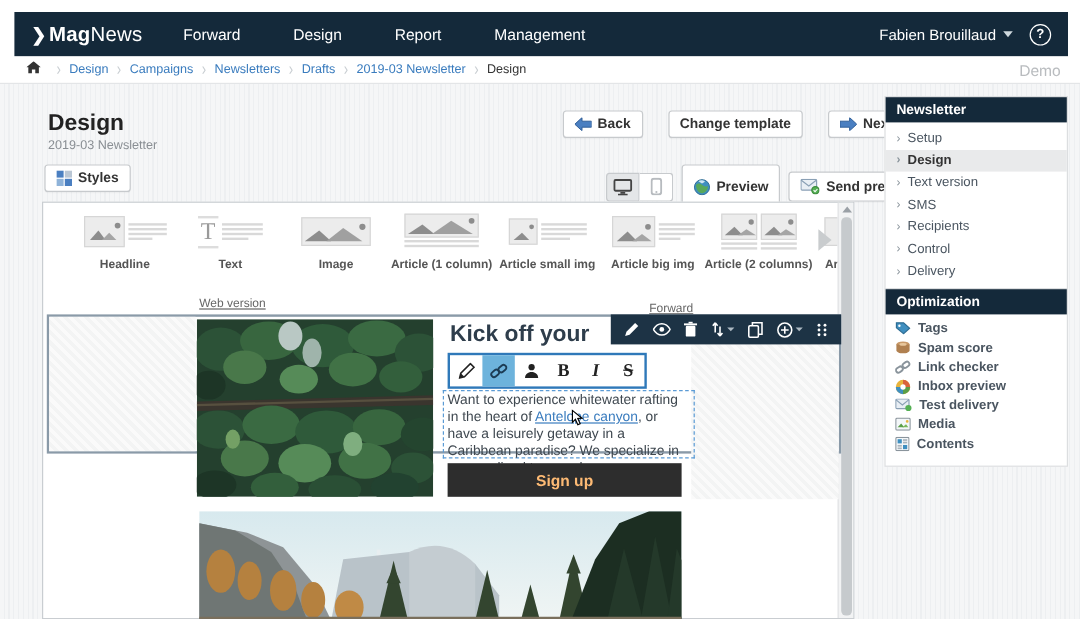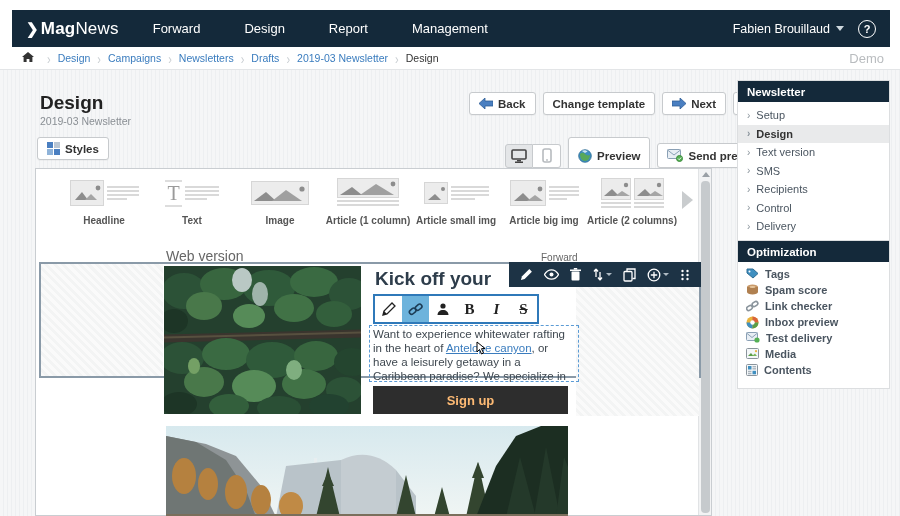--- a/index.html
+++ b/index.html
@@ -29,21 +29,21 @@
   
   .content-bg { position:absolute; left:0; right:0; top:70px; bottom:0;
     background:repeating-linear-gradient(90deg,#f5f6f7 0px,#f5f6f7 3px,#edeff1 3px,#edeff1 4px); }
 
   
   .page-title { position:absolute; left:40px; top:92px; font-size:19px; font-weight:bold; color:#222; }
   .page-sub { position:absolute; left:40px; top:115px; font-size:10.5px; color:#8a8f94; }
 
   .btn { background:#fff; border:1px solid #c7cacd; border-radius:3px; font-size:11.5px; font-weight:bold; color:#333;
     display:inline-flex; align-items:center; gap:5px; padding:0 9px; height:23px; cursor:pointer; box-shadow:0 1px 0 rgba(0,0,0,.03); }
-  .hdr-btns { position:absolute; top:92px; left:469px; display:flex; gap:7px; }
+  .hdr-btns { position:absolute; top:92px; left:469px; display:flex; gap:21px; }
   .tool-row-right { position:absolute; top:137px; left:505px; display:flex; gap:7px; align-items:center; }
   .styles-btn { position:absolute; top:137px; left:37px; }
   .devgroup { display:flex; }
   .devbtn { width:28px; height:24px; border:1px solid #c7cacd; background:#fff; display:flex; align-items:center; justify-content:center; cursor:pointer; }
   .devbtn.first { border-radius:3px 0 0 3px; background:#e4e6e8; }
   .devbtn.last { border-radius:0 3px 3px 0; border-left:none; }
 
   
   .canvas { position:absolute; left:35px; top:168px; width:677px; height:348px; background:#fff; border:1px solid #c9cdd1; }
   .vscroll { position:absolute; right:0; top:0; bottom:0; width:13px; background:#f2f3f4; border-left:1px solid #e1e3e5; }
@@ -55,21 +55,21 @@
   .pal-item { width:88px; display:flex; flex-direction:column; align-items:center; padding-top:9px; cursor:pointer; flex:none; }
   .pal-thumb { height:30px; display:flex; align-items:center; gap:3px; }
   .pal-label { margin-top:7px; font-size:10px; font-weight:bold; color:#555; white-space:nowrap; }
   .mini-img { background:#ececec; border:1px solid #d6d6d6; position:relative; overflow:hidden; }
   .mini-img svg { display:block; }
   .mini-lines { display:flex; flex-direction:column; gap:2px; }
   .mini-lines i { display:block; height:2px; background:#d9d9d9; }
   .pal-next { position:absolute; right:18px; top:22px; width:0; height:0; border-top:9px solid transparent; border-bottom:9px solid transparent; border-left:11px solid #c9ccce; cursor:pointer; }
 
   
-  .webver { position:absolute; left:130px; top:79px; font-size:14px; color:#666; text-decoration:underline; cursor:pointer; }
+  .webver { position:absolute; left:130px; top:79px; font-size:10px; color:#666; text-decoration:underline; cursor:pointer; }
   .forward { position:absolute; left:505px; top:83px; font-size:10px; color:#666; text-decoration:underline; cursor:pointer; }
 
   
   .block { position:absolute; left:3px; top:93px; width:662px; height:116px; border:2px solid #8a9aa8; background:#fff; }
   .dropzone { position:absolute; background:repeating-linear-gradient(45deg,#fafafa 0 3px,#f3f4f4 3px 6px); }
   .dz-left { left:0; top:0; width:122px; height:100%; }
   .dz-right { left:535px; top:22px; width:123px; height:130px; }
   .photo1 { position:absolute; left:123px; top:2px; width:197px; height:148px; }
   .heading { position:absolute; left:334px; top:4px; font-size:19px; font-weight:bold; color:#2e3d4b; white-space:nowrap; }
 
@@ -343,20 +343,26 @@
                   <circle cx="24" cy="6" r="2.2" fill="#8d8d8d"></circle>
                 </svg>
               </span>
             <span class="mini-lines" style="width:30px;">
                 <i style="width:30px"></i>
                 <i style="width:30px"></i>
               </span>
           </span>
         </span>
         <span class="pal-label">Article (2 columns)</span>
+      </div>
+      <div class="pal-item" style="width:34px;">
+        <span class="pal-thumb">
+          <span class="mini-img" style="width:12px;height:24px;"></span>
+        </span>
+        <span class="pal-label">Ar</span>
       </div>
     </div>
     <div class="pal-next"></div>
 
     <div class="vscroll">
       <span class="up"></span>
       <span class="thumb"></span>
     </div>
 
     <span class="webver">Web version</span>

